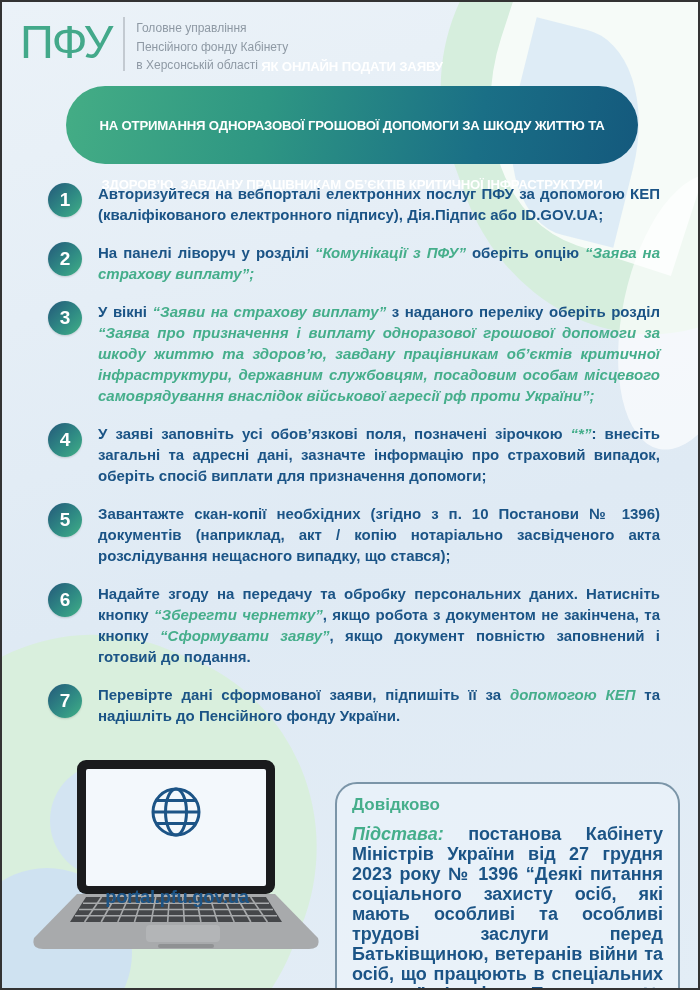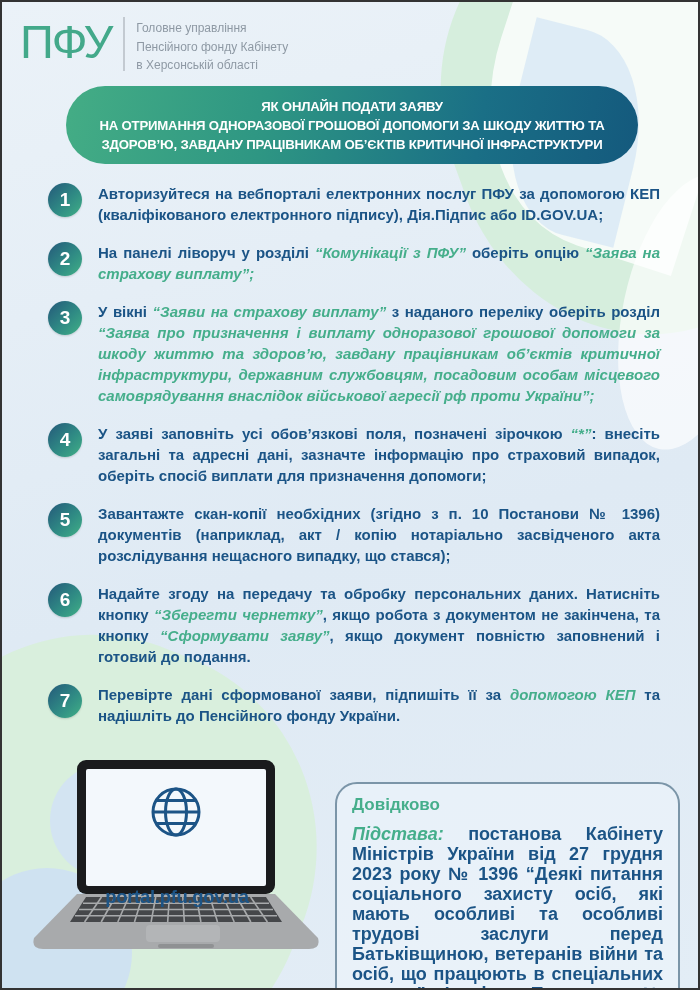--- a/index.html
+++ b/index.html
@@ -23,21 +23,21 @@
   .header{display:flex;align-items:flex-start;padding:12px 0 0 18px;}
   .logo-acronym{font-size:47px;font-weight:normal;color:#43a98a;letter-spacing:-2px;line-height:56px;}
   .logo-divider{width:2px;background:#c3cad1;height:54px;margin:3px 11px 0 12px;}
   .logo-org{color:#8e99a4;font-size:12px;line-height:18.5px;padding-top:5px;}
 
   
   .banner{
     position:absolute;left:64px;top:84px;width:572px;height:78px;border-radius:39px;
     background:linear-gradient(100deg,#44ad85 0%,#2e9683 35%,#1a6f86 72%,#14597d 100%);
     display:flex;flex-direction:column;justify-content:center;text-align:center;
-    color:#ffffff;font-weight:bold;box-sizing:border-box;padding:0 18px;
+    color:#ffffff;font-weight:bold;box-sizing:border-box;padding:0 18px;gap:40px;
   }
   .banner-line{font-size:13.2px;line-height:19px;letter-spacing:-0.2px;white-space:nowrap;}
 
   
   .steps{position:absolute;top:181px;left:46px;width:614px;display:flex;flex-direction:column;gap:17px;list-style:none;margin:0;padding:0;}
   .step{display:flex;align-items:flex-start;}
   .badge{
     flex:0 0 34px;width:34px;height:34px;border-radius:50%;
     background:linear-gradient(135deg,#24587a 0%,#2f8a84 55%,#41b086 100%);
     color:#fff;font-weight:bold;font-size:19px;display:flex;align-items:center;justify-content:center;

